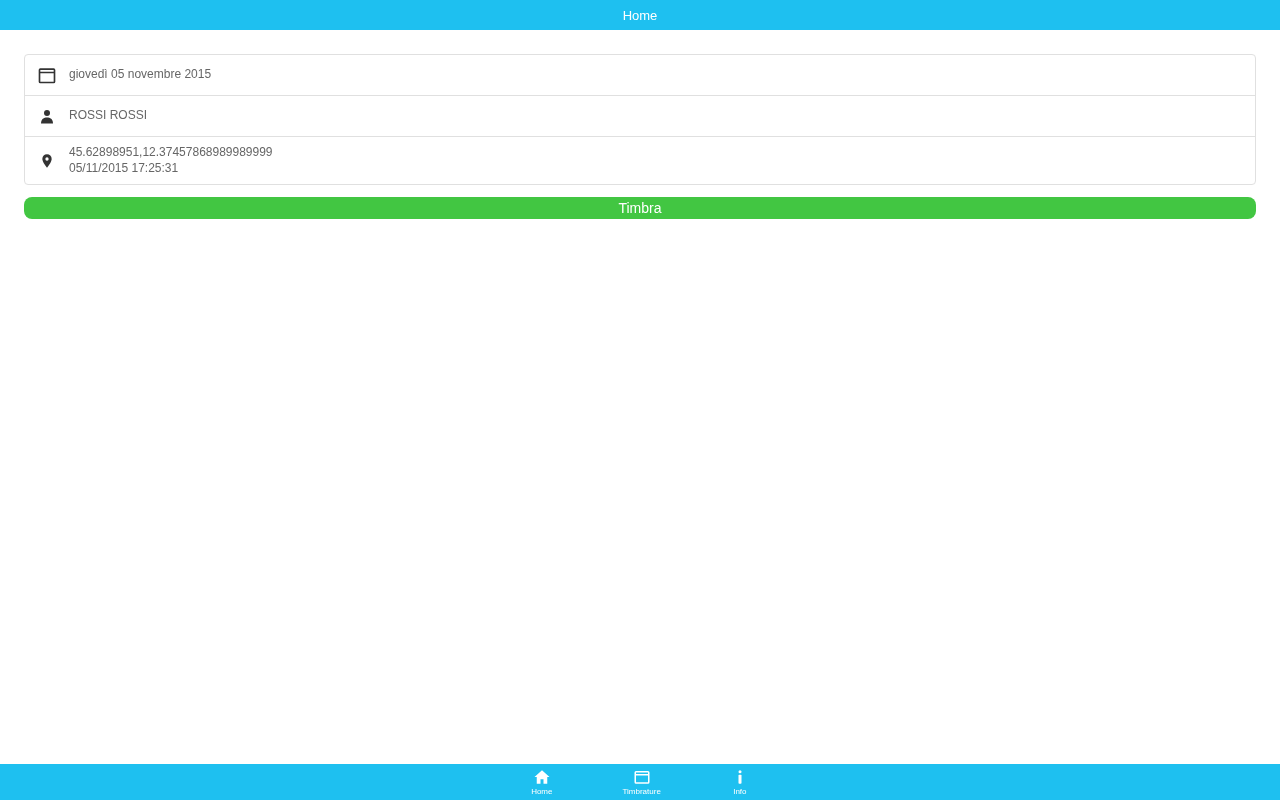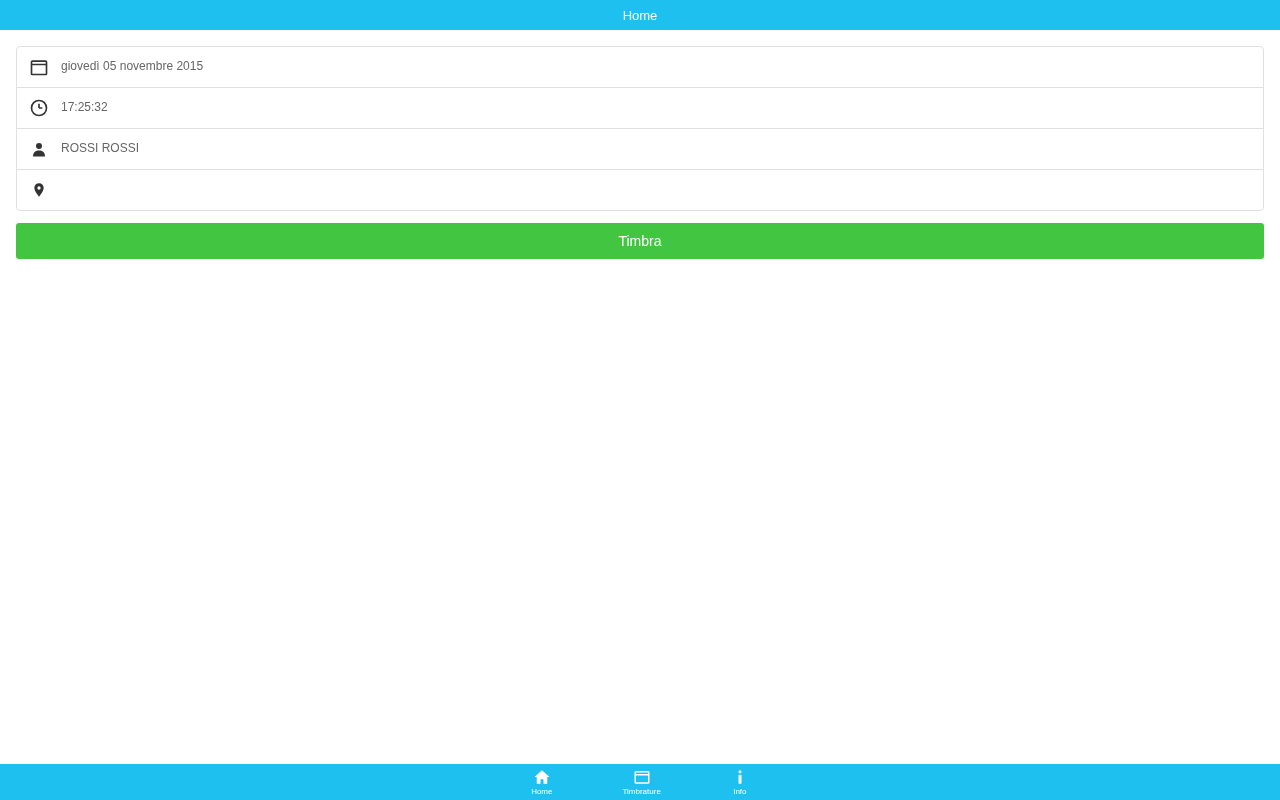--- a/index.html
+++ b/index.html
@@ -19,21 +19,21 @@
       width: 100%;
       height: 30px;
       background: #1ec0f0;
       display: flex;
       align-items: center;
       justify-content: center;
       color: #ffffff;
       font-size: 13px;
     }
     .content {
-      padding: 16px;
+      padding: 24px;
     }
     .info-list {
       border: 1px solid #e0e0e0;
       border-radius: 4px;
       overflow: hidden;
     }
     .info-row {
       display: flex;
       align-items: center;
       padding: 8px 10px;
@@ -55,28 +55,28 @@
     .info-text {
       font-size: 12px;
       color: #666666;
       line-height: 1.3;
     }
     .info-text .line2 {
       display: block;
     }
     .primary-button {
       width: 100%;
-      height: 36px;
+      height: 22px;
       background: #42c642;
       color: #ffffff;
       border: none;
       font-size: 14px;
       cursor: pointer;
       margin-top: 12px;
-      border-radius: 3px;
+      border-radius: 8px;
     }
     .bottom-nav {
       position: absolute;
       bottom: 0;
       left: 0;
       width: 100%;
       height: 36px;
       background: #1ec0f0;
       display: flex;
       align-items: center;
@@ -118,47 +118,41 @@
     <div class="info-row">
       <span class="info-icon">
         <svg width="20" height="20" viewBox="0 0 24 24" fill="none" stroke="#333" stroke-width="2">
           <rect x="3" y="5" width="18" height="16" rx="1" fill="none"></rect>
           <line x1="3" y1="9" x2="21" y2="9"></line>
         </svg>
       </span>
       <span class="info-text">giovedì 05 novembre 2015</span>
     </div>
 
-    <div class="info-row">
-      <span class="info-icon">
-        <svg width="20" height="20" viewBox="0 0 24 24" fill="none" stroke="#333" stroke-width="2">
-          <circle cx="12" cy="12" r="9"></circle>
-          <line x1="12" y1="12" x2="12" y2="7"></line>
-          <line x1="12" y1="12" x2="16" y2="12"></line>
-        </svg>
-      </span>
-      <span class="info-text">17:25:32</span>
-    </div>
 
     <div class="info-row">
       <span class="info-icon">
         <svg width="18" height="18" viewBox="0 0 24 24" fill="#333">
           <circle cx="12" cy="8" r="4"></circle>
           <path d="M4 22 C4 16, 8 14, 12 14 C16 14, 20 16, 20 22 Z"></path>
         </svg>
       </span>
       <span class="info-text">ROSSI ROSSI</span>
     </div>
 
     <div class="info-row">
       <span class="info-icon">
         <svg width="16" height="20" viewBox="0 0 24 24" fill="#333">
           <path d="M12 2 C8 2, 5 5, 5 9 C5 14, 12 22, 12 22 C12 22, 19 14, 19 9 C19 5, 16 2, 12 2 Z"></path>
           <circle cx="12" cy="9" r="2.5" fill="#fff"></circle>
         </svg>
+      </span>
+      <span class="info-text">
+        <span>45.62898951,12.37457868989989999</span>
+        <span class="line2">05/11/2015 17:25:31</span>
       </span>
     </div>
 
   </div>
 
   <button class="primary-button">Timbra</button>
 </div>
 
 <div class="bottom-nav">
   <div class="nav-items">

